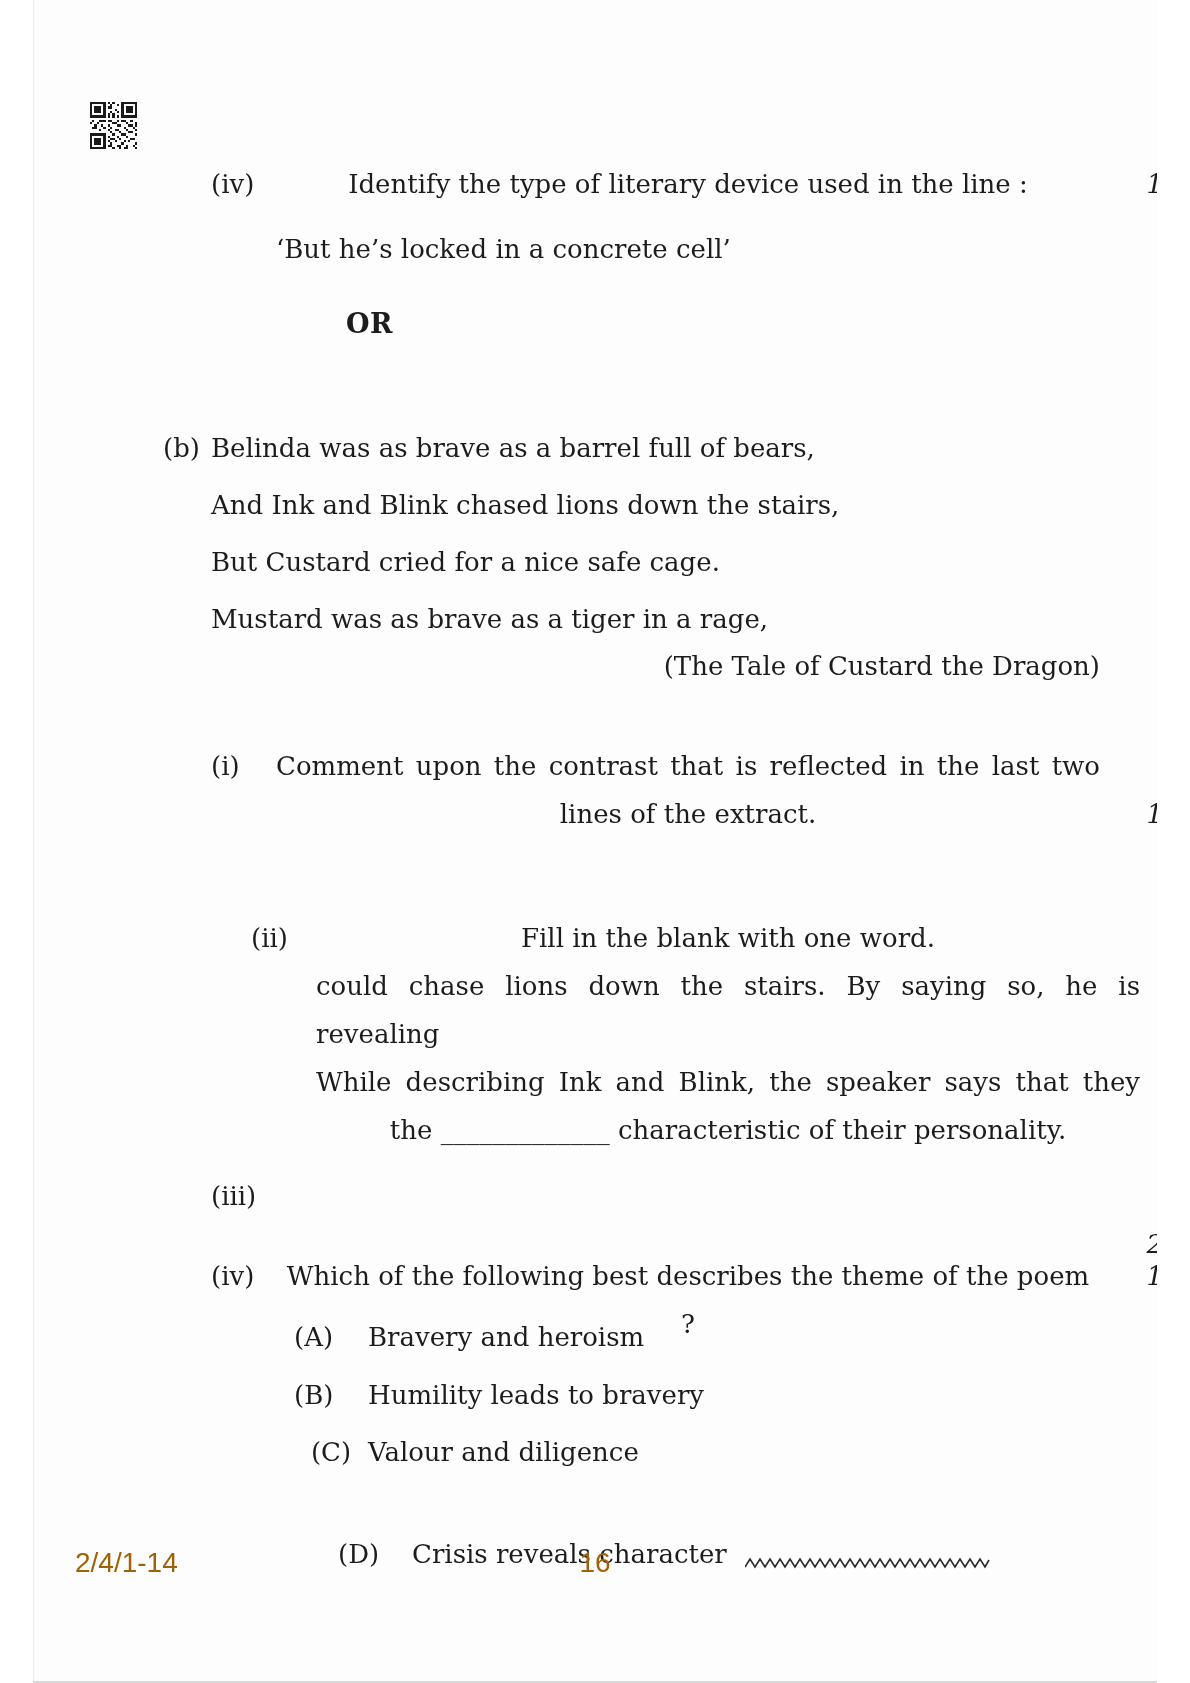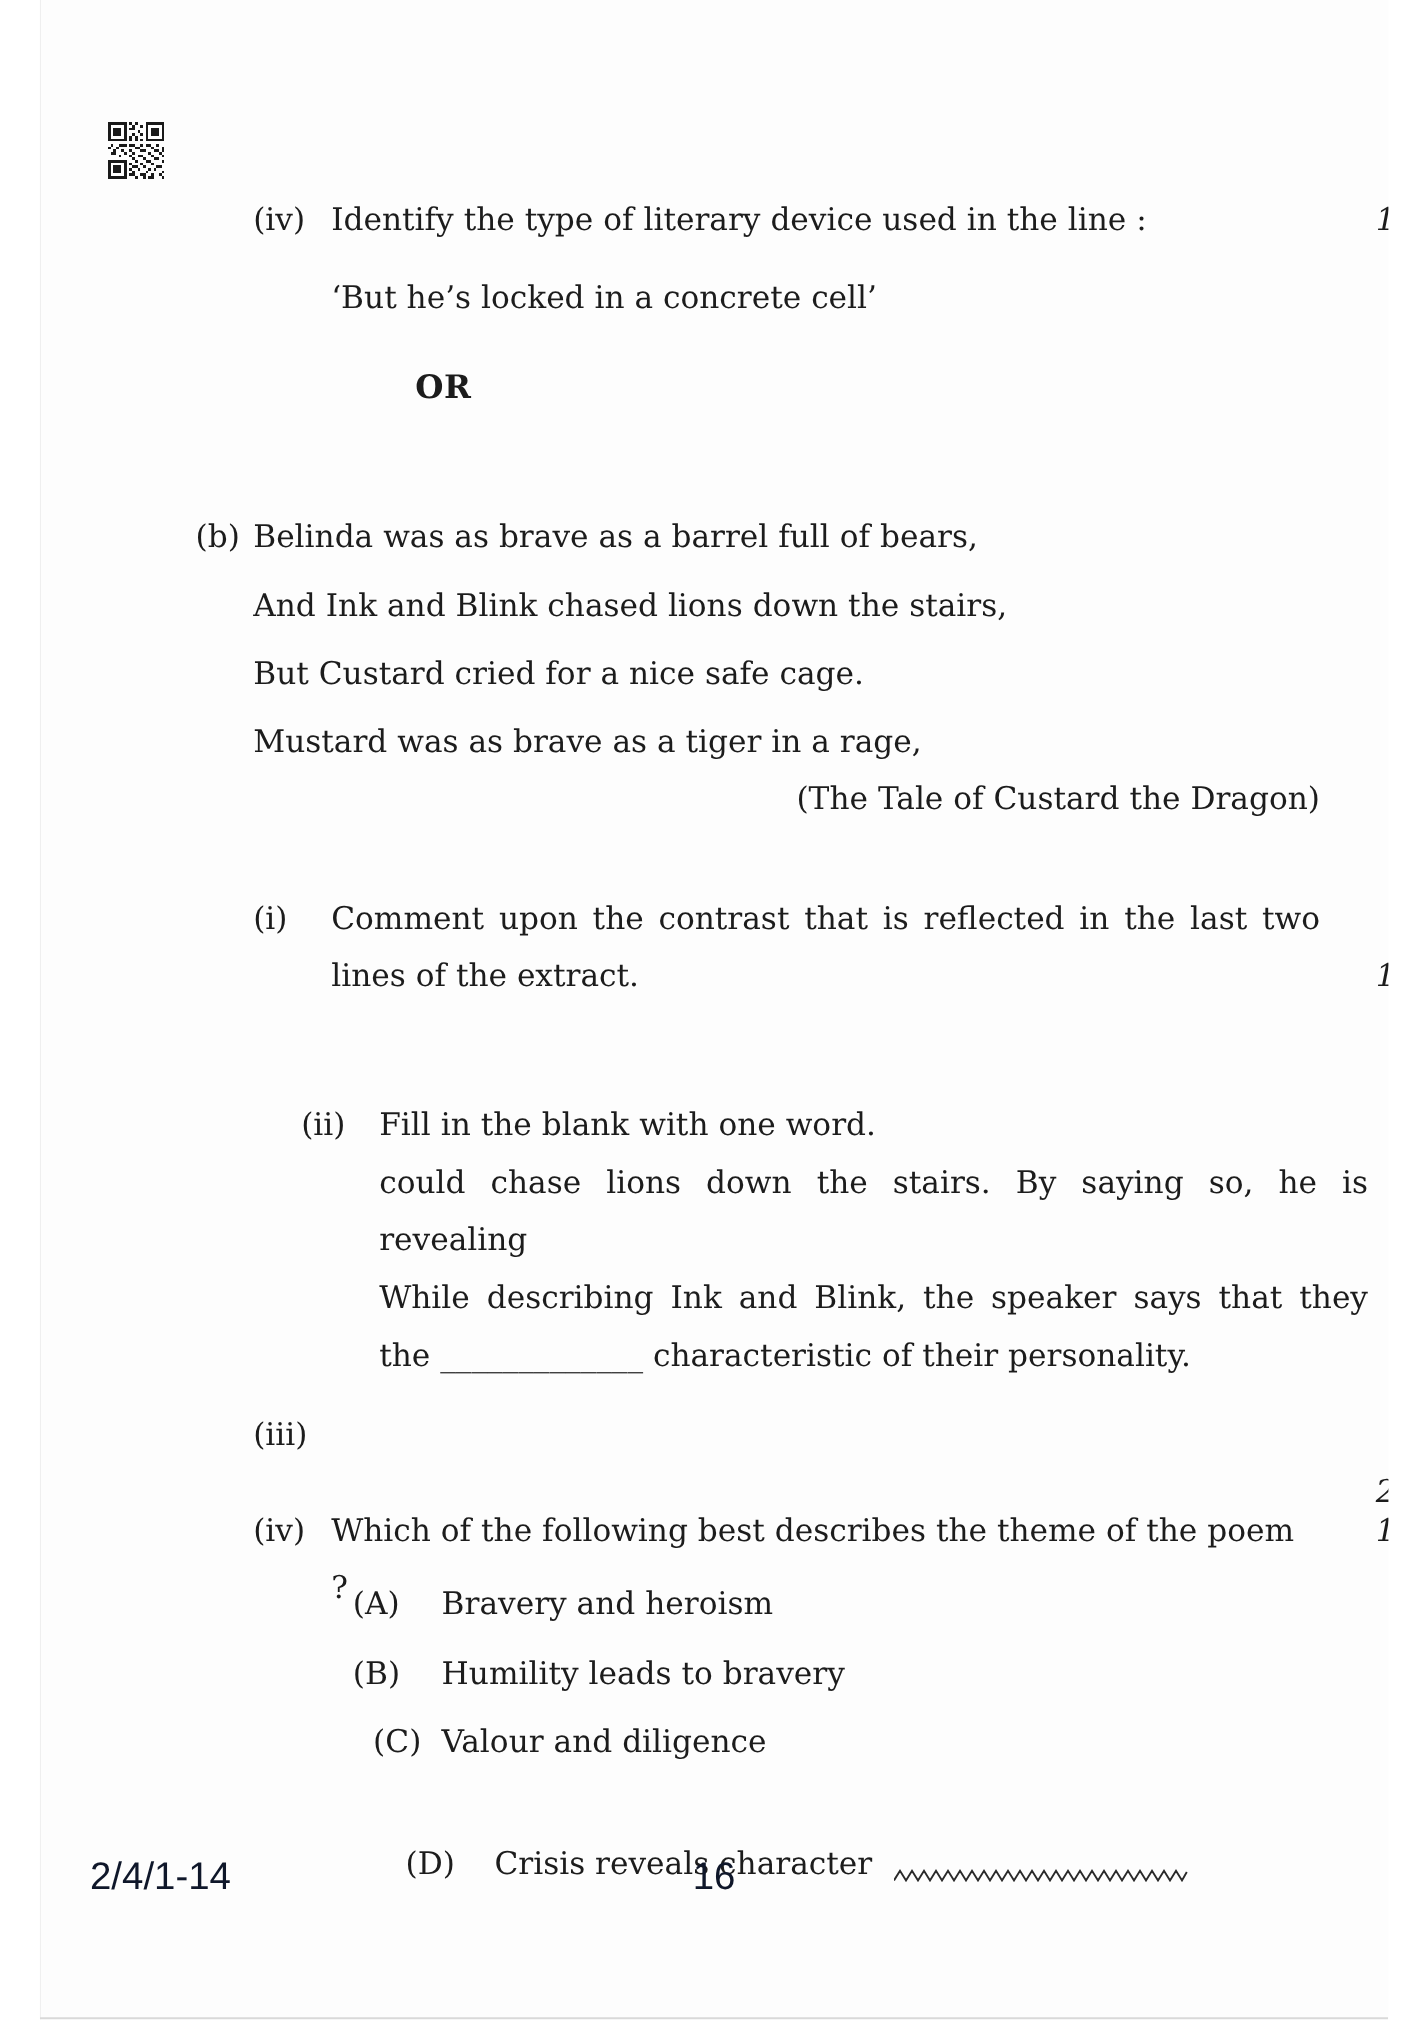--- a/index.html
+++ b/index.html
@@ -12,30 +12,30 @@
     font-size:26px;
     color:#1c1c1c;
     overflow:hidden;
     box-shadow: inset 0 -2px 0 #d9d9d9, inset 1px 0 0 #ececec;
   }
   .abs { position:absolute; }
   
   .qrow { position:absolute; left:178px; width:952px; }
   .qnum { position:absolute; left:0; top:0; line-height:48px; }
   .qtext { margin-left:65px; width:824px; line-height:48px; }
-  .line { line-height:48px; }
+  .line { line-height:48px;text-align:center; }
   .just { text-align:justify; text-align-last:justify; }
   .marks { position:absolute; right:0; font-style:italic; line-height:48px; }
   .or-sep { font-weight:bold; font-size:27px; letter-spacing:0.5px; }
   .poem-line { height:57px; line-height:57px; white-space:nowrap; }
   .part-label { line-height:57px; }
   .attribution { width:824px; text-align:right; line-height:48px; }
   .opt-row { position:absolute; left:261px; white-space:nowrap; line-height:48px; }
   .opt-label { display:inline-block; width:74px; }
-  .footer-sans { font-family:"Liberation Sans", sans-serif; font-size:32px; color:#0f172a; line-height:34px; }
+  .footer-sans { font-family:"Liberation Sans", sans-serif; font-size:28px; color:#a16207; line-height:34px; }
   .page-num-wrap { left:0; right:0; text-align:center; }
   svg { display:block; }
 </style>
 </head>
 <body>
 
 <div class="page">
 
   <div class="abs" style="left:57px; top:100px; width:47px; height:51px;">
     <svg width="47" height="51" viewBox="0 0 21 21" shape-rendering="crispEdges">

